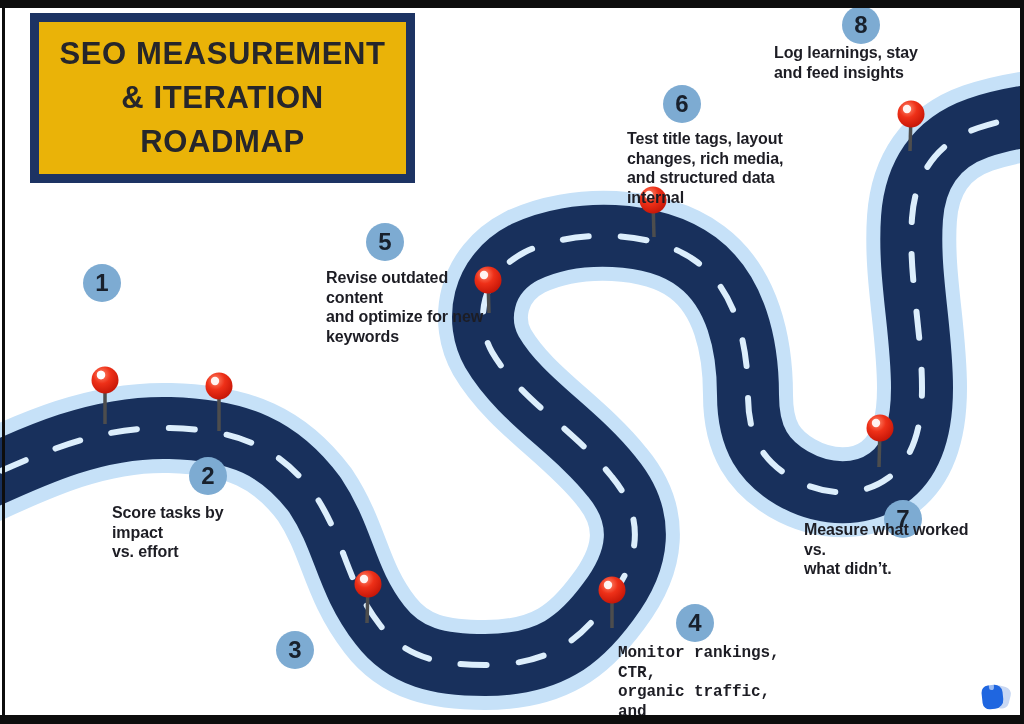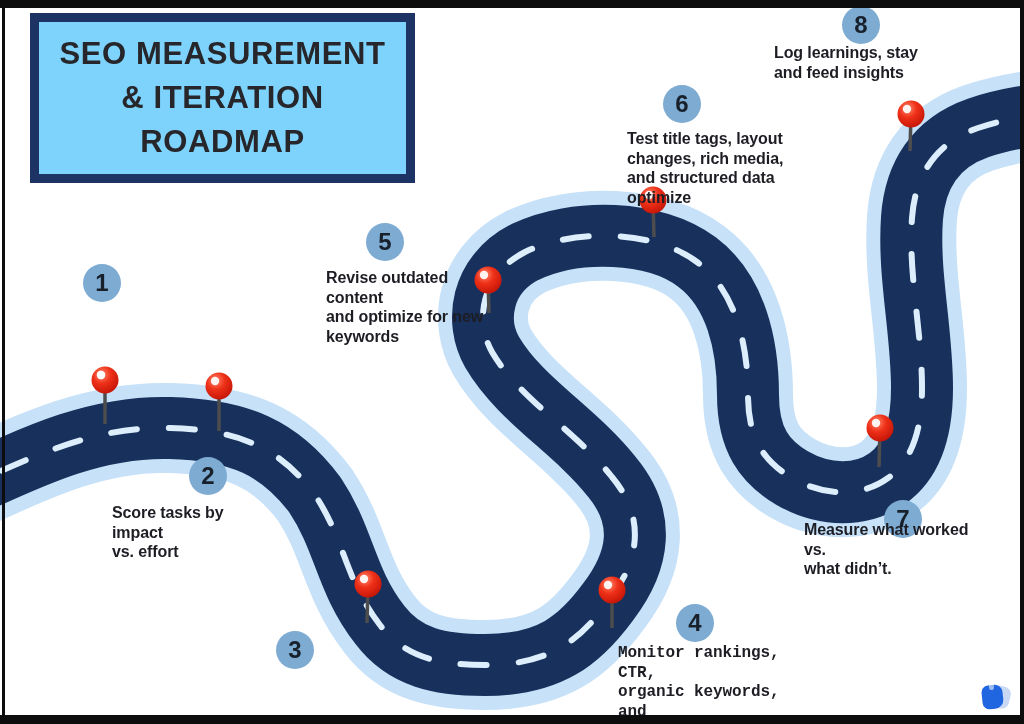--- a/index.html
+++ b/index.html
@@ -12,21 +12,21 @@
   .frame{position:absolute;background:#0d0d0d;z-index:40;}
   .frame.top{left:0;top:0;width:1024px;height:8px;}
   .frame.bottom{left:0;bottom:0;width:1024px;height:9px;}
   .frame.left{left:2px;top:0;width:3px;height:724px;}
   .frame.right{right:0;top:0;width:4px;height:724px;}
 
   #road-svg{position:absolute;left:0;top:0;z-index:1;}
 
   .title-box{
     position:absolute;left:30px;top:13px;width:385px;height:170px;
-    border:9px solid #1d3363;background:#7dd3fc;z-index:10;
+    border:9px solid #1d3363;background:#eab308;z-index:10;
     display:flex;flex-direction:column;justify-content:center;align-items:center;
   }
   .title-box span{
     display:block;font-size:31px;font-weight:700;color:#26262b;
     letter-spacing:.6px;line-height:1.43;text-align:center;
   }
 
   .num{
     position:absolute;width:38px;height:38px;border-radius:50%;
     background:#7dabd2;color:#18202c;font-size:24px;font-weight:700;
@@ -158,37 +158,37 @@
   <div class="cap s2c">
     <span>Score tasks by impact</span>
       <span>vs. effort</span>
   </div>
 
   <div class="num s3n">3</div>
 
   <div class="num s4n">4</div>
   <div class="cap s4c">
     <span>Monitor rankings, CTR,</span>
-      <span>organic keywords, and</span>
+      <span>organic traffic, and</span>
       <span>engagement</span>
   </div>
 
   <div class="num s5n">5</div>
   <div class="cap s5c">
     <span>Revise outdated content</span>
       <span>and optimize for new</span>
       <span>keywords</span>
   </div>
 
   <div class="num s6n">6</div>
   <div class="cap s6c">
     <span>Test title tags, layout</span>
       <span>changes, rich media,</span>
       <span>and structured data</span>
-      <span>optimize</span>
+      <span>internal</span>
   </div>
 
   <div class="num s7n">7</div>
   <div class="cap s7c">
     <span>Measure what worked vs.</span>
       <span>what didn’t.</span>
   </div>
 
   <div class="num s8n">8</div>
   <div class="cap s8c">

